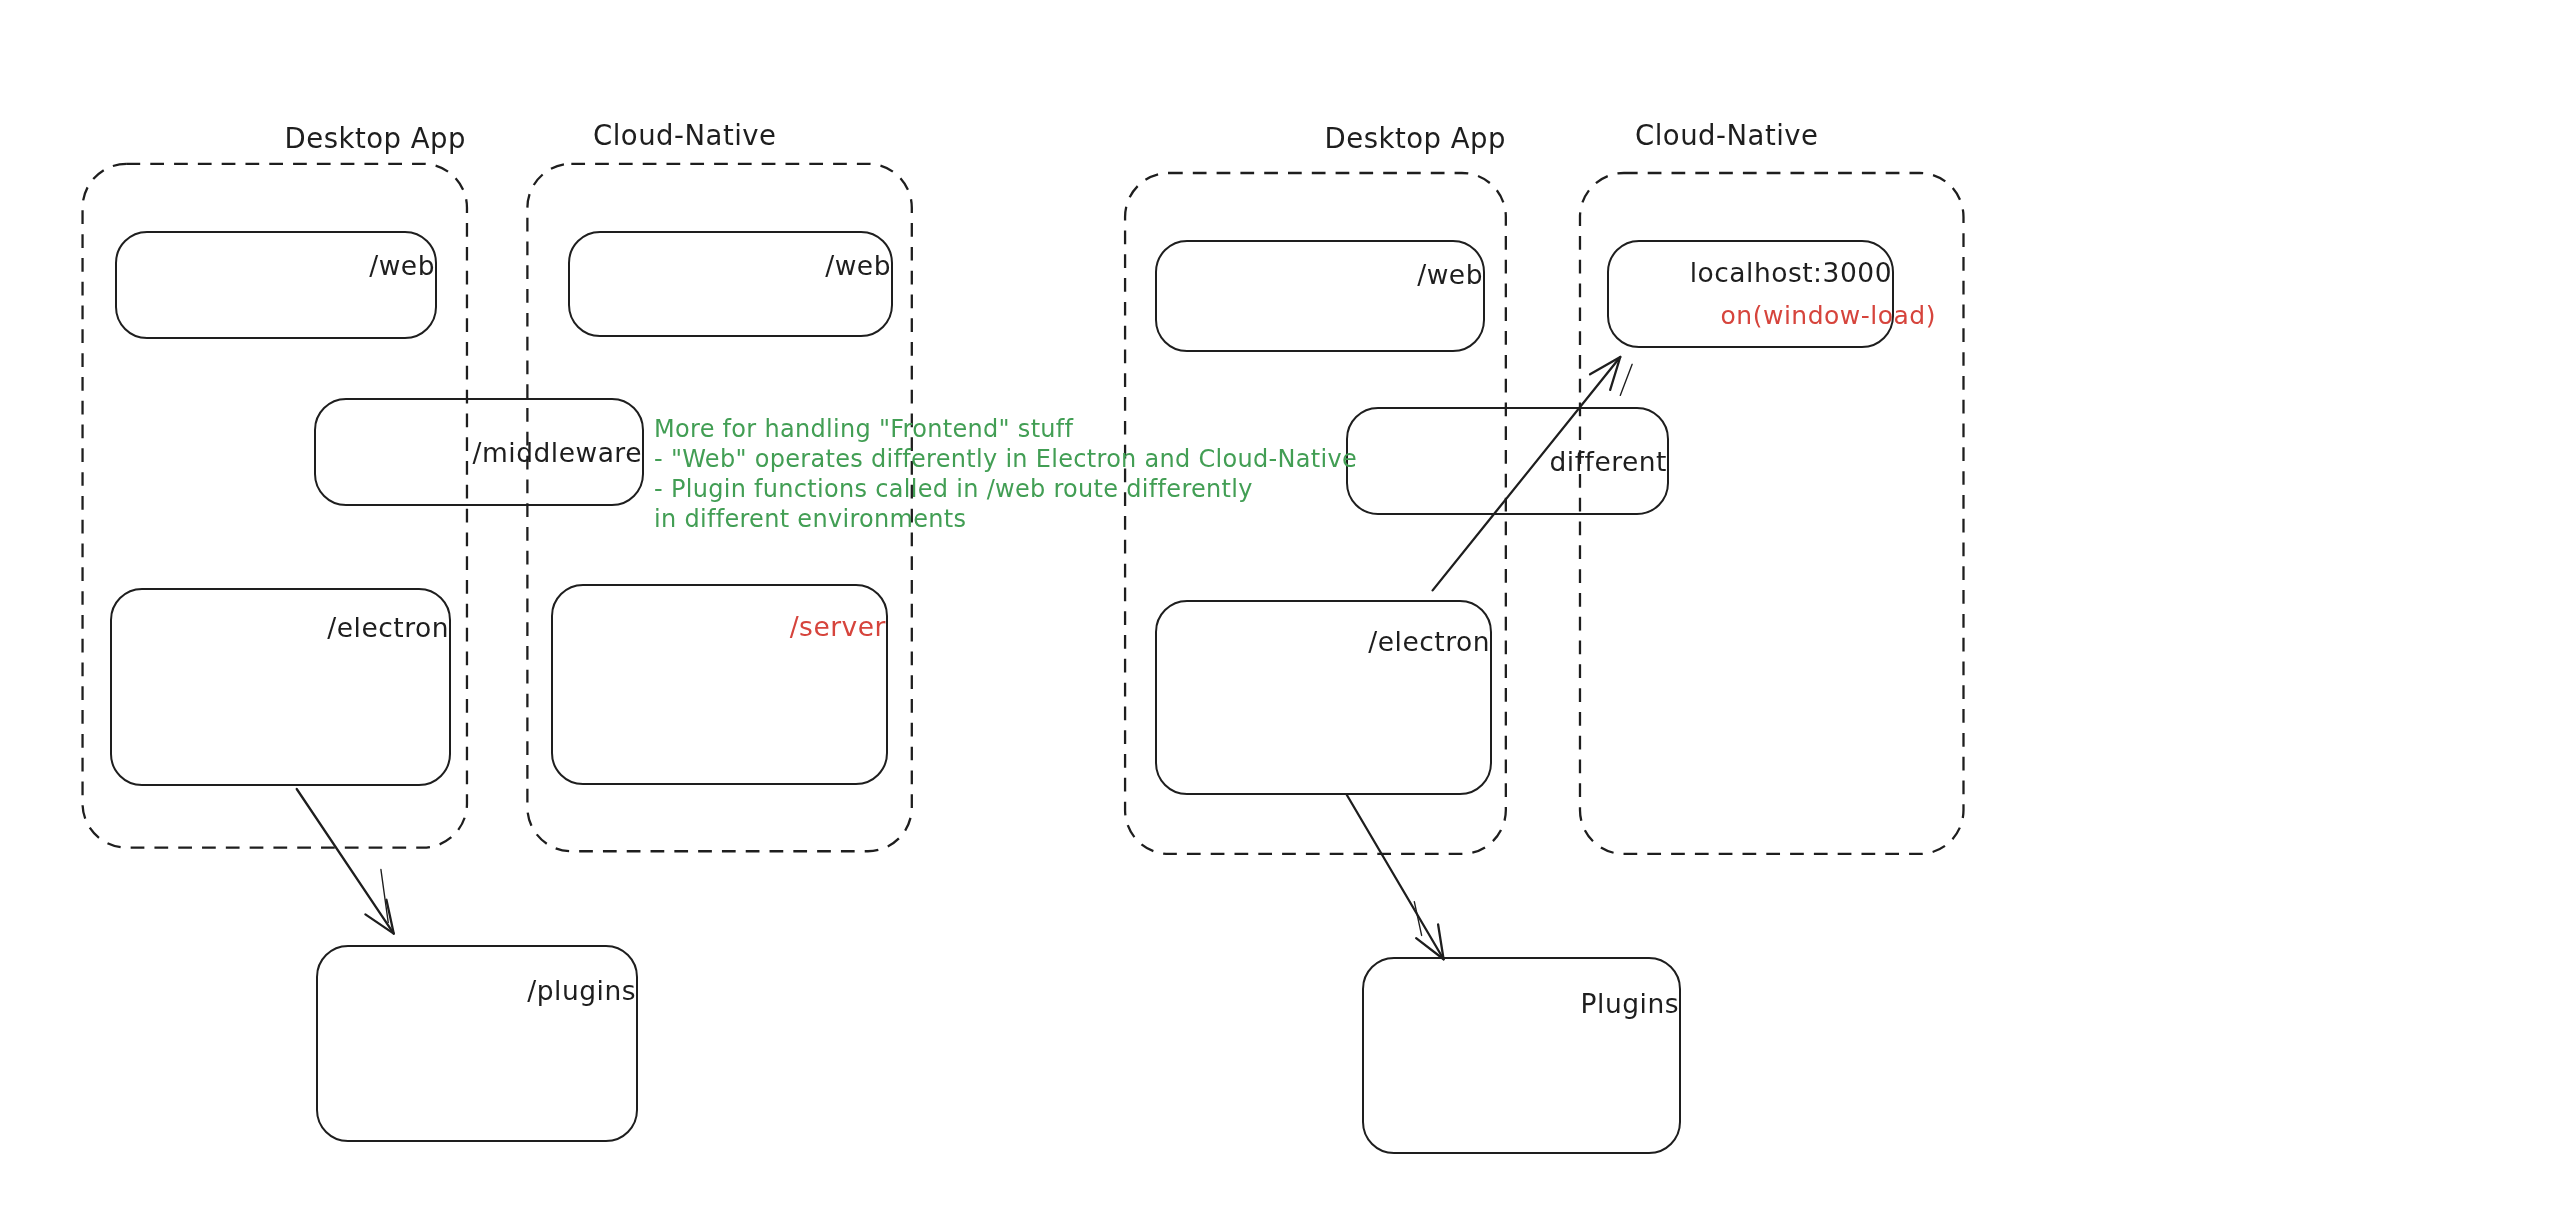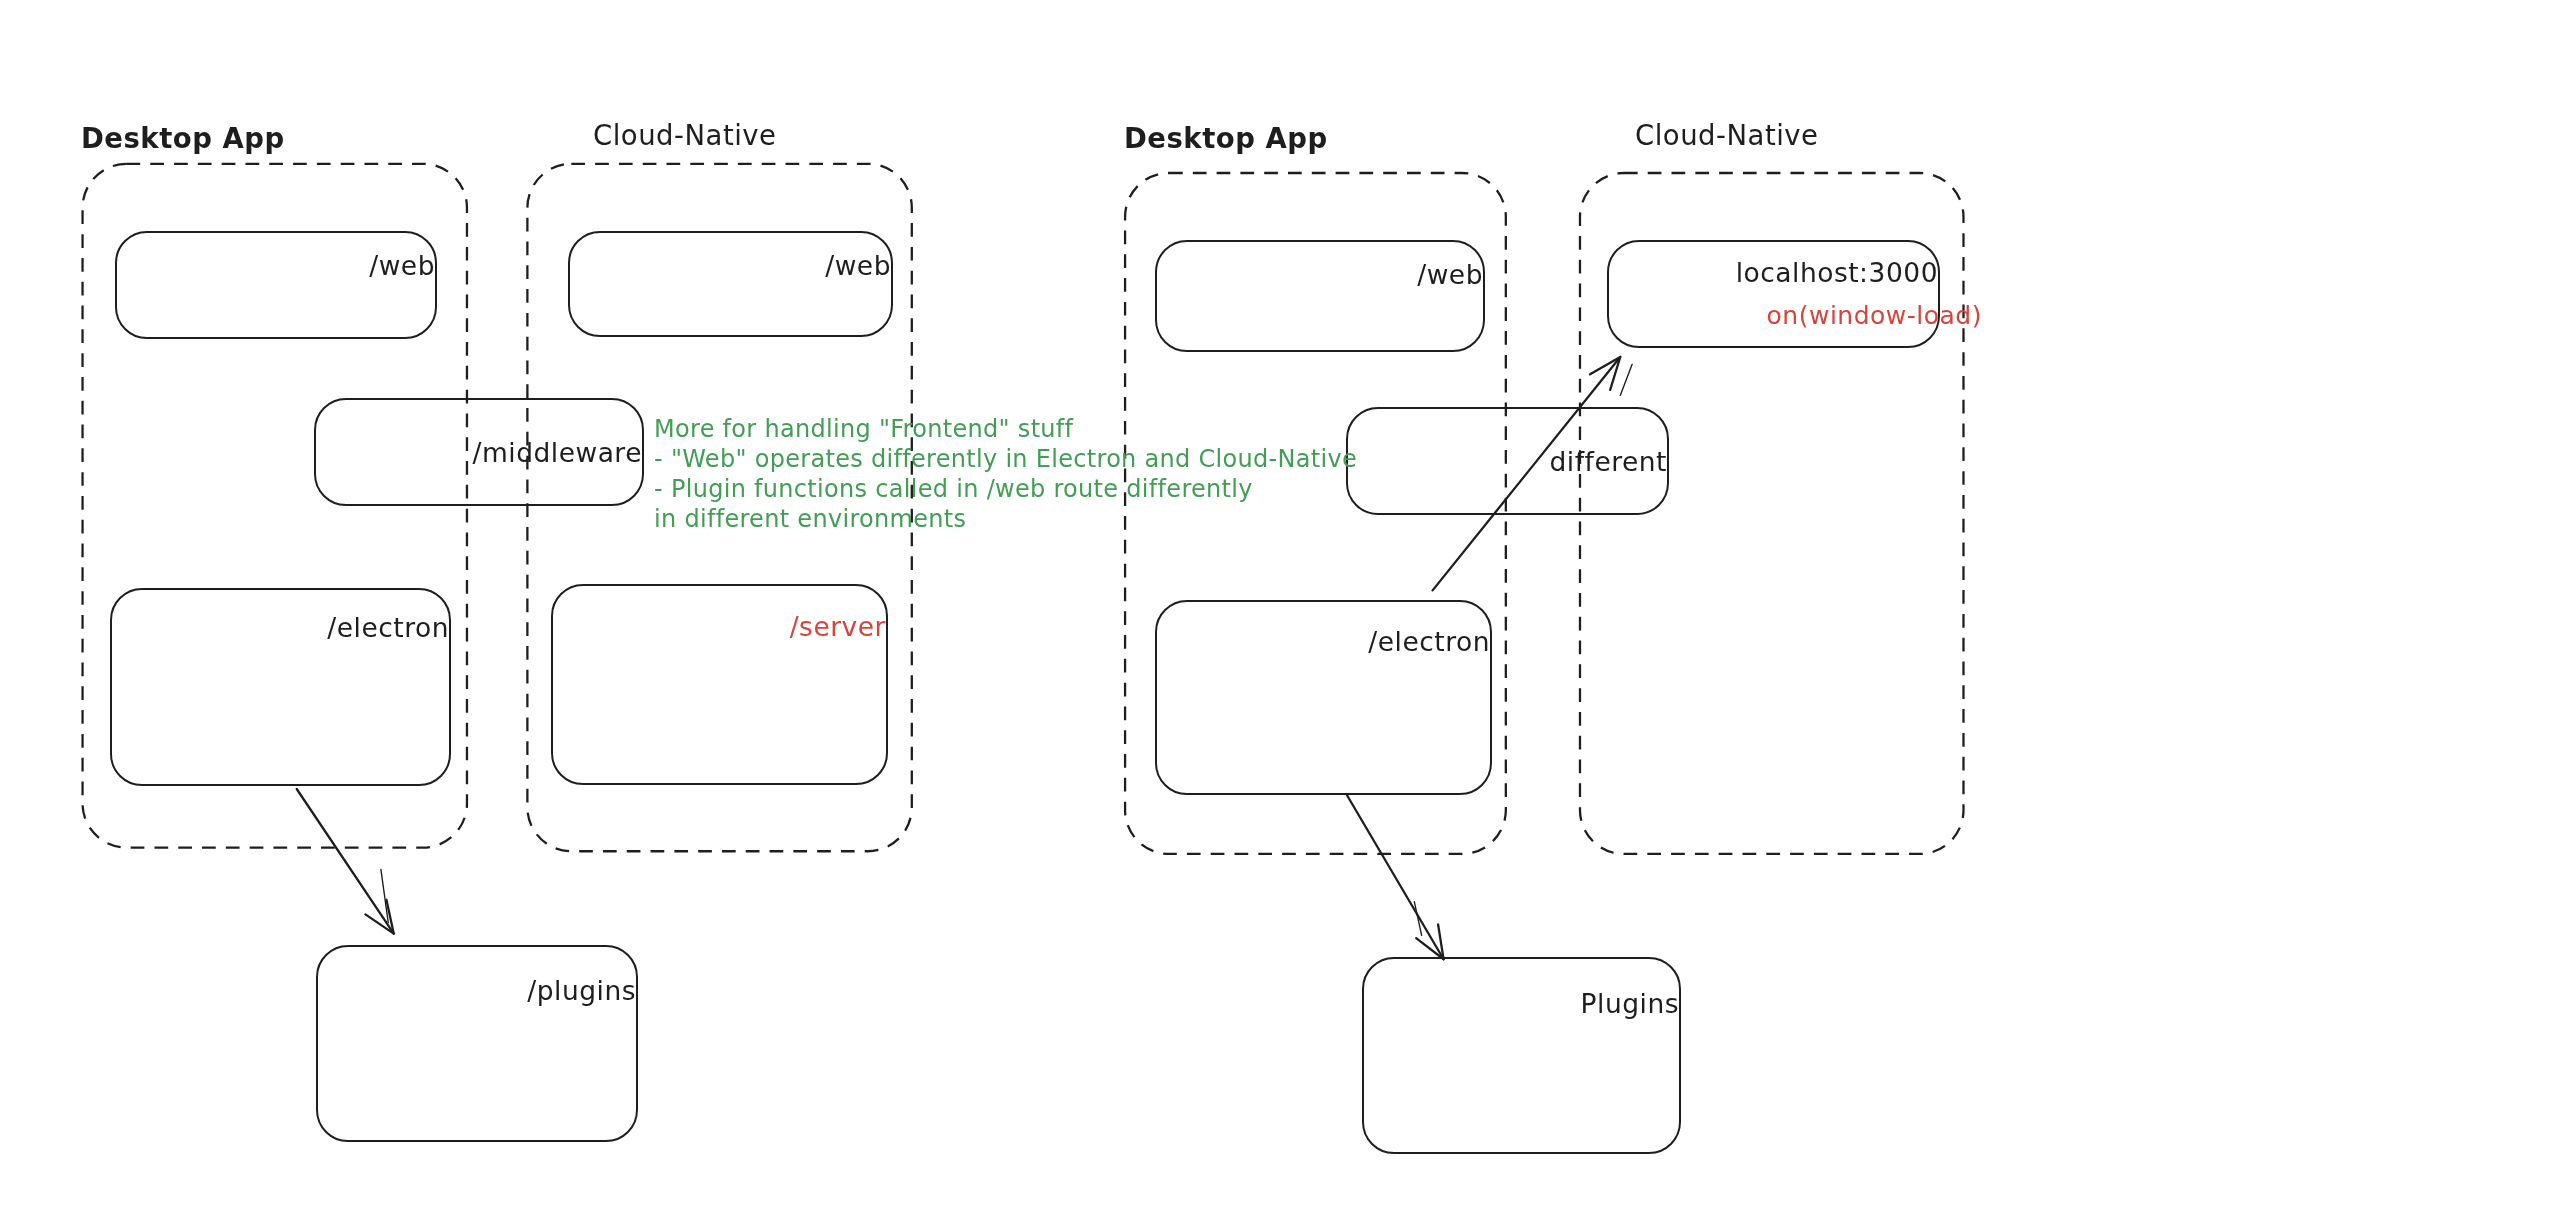--- a/index.html
+++ b/index.html
@@ -17,21 +17,21 @@
   .shapes{z-index:2;}
   .texts{z-index:3;}
   .node{
     position:absolute;border:2.3px solid var(--stroke);border-radius:32px;
     background:transparent;box-sizing:border-box;text-align:right;
   }
   .node .lbl{display:block;font-size:26.5px;letter-spacing:0.5px;}
   .title{
     position:absolute;font-size:27.5px;letter-spacing:0.5px;white-space:nowrap;
   }
-  .title.centered{text-align:left;font-weight:bold;}
+  .title.centered{text-align:right;}
   .note{position:absolute;font-size:24px;line-height:30px;white-space:nowrap;letter-spacing:0.3px;}
   .note.green{color:var(--green);}
   .note.red{color:var(--red);}
   .red-text{color:var(--red);}
   .shift-right{transform:translateX(44px);}
   svg .container-rect{fill:none;stroke:var(--stroke);stroke-width:2.5;stroke-dasharray:15 11;}
   svg .arrow{fill:none;stroke:var(--stroke);stroke-width:2.5;stroke-linecap:round;}
   svg .sketch{fill:none;stroke:var(--stroke);stroke-width:1.5;stroke-linecap:round;}
 </style>
 </head>
@@ -81,21 +81,21 @@
     <div class="node" style="left:551px;top:584px;width:337px;height:201px;">
       <span class="lbl red-text" style="margin-top:25px;">/server</span>
     </div>
     <div class="node" style="left:316px;top:945px;width:322px;height:197px;">
       <span class="lbl" style="margin-top:28px;padding-left:28px;">/plugins</span>
     </div>
 
     <div class="node" style="left:1155px;top:240px;width:330px;height:112px;">
       <span class="lbl" style="margin-top:16.5px;">/web</span>
     </div>
-    <div class="node" style="left:1607px;top:240px;width:333px;height:108px;">
+    <div class="node" style="left:1607px;top:240px;width:287px;height:108px;">
       <span class="lbl" style="margin-top:14.6px;">localhost:3000</span>
       <span class="lbl red-text shift-right" style="margin-top:13px;font-size:25px;">on(window-load)</span>
     </div>
     <div class="node" style="left:1346px;top:407px;width:323px;height:108px;">
       <span class="lbl" style="margin-top:37px;">different</span>
     </div>
     <div class="node" style="left:1155px;top:600px;width:337px;height:195px;">
       <span class="lbl" style="margin-top:24px;">/electron</span>
     </div>
     <div class="node" style="left:1362px;top:957px;width:319px;height:197px;">

